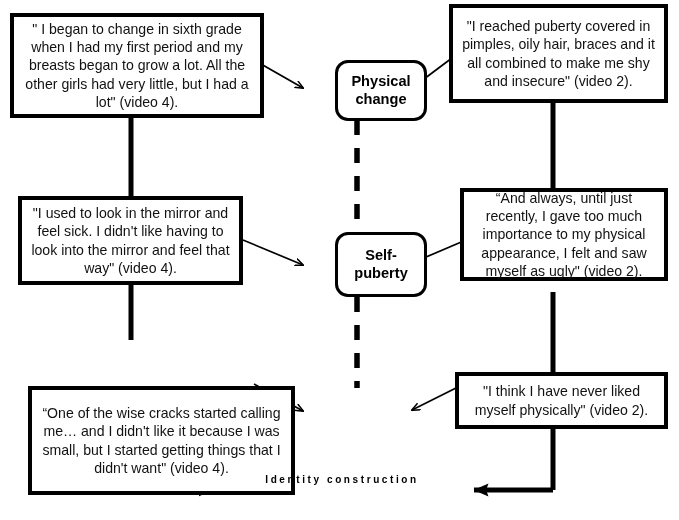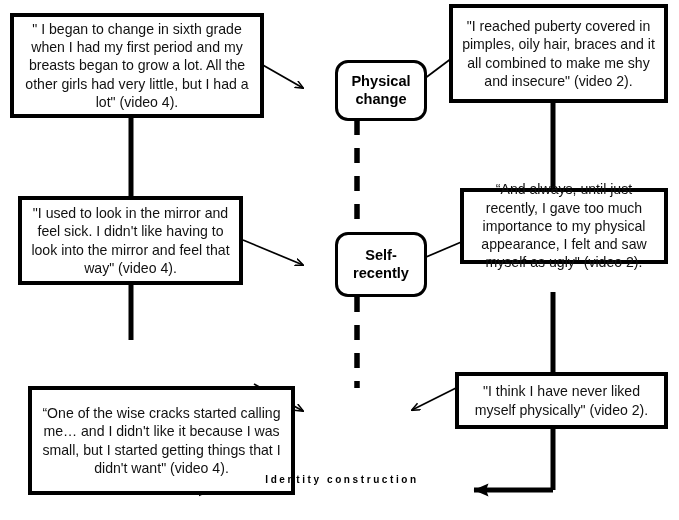--- a/index.html
+++ b/index.html
@@ -114,28 +114,28 @@
     <path d="M553,490 L474,490" stroke="#000000" stroke-width="5" fill="none" marker-end="url(#fat-arrow-right)"></path>
   </svg>
 
   <div class="quote-box" style="left:10px; top:13px; width:254px; height:105px;">" I began to change in sixth grade when I had my first period and my breasts began to grow a lot. All the other girls had very little, but I had a lot" (video 4).</div>
 
   <div class="quote-box" style="left:449px; top:4px; width:219px; height:99px;">"I reached puberty covered in pimples, oily hair, braces and it all combined to make me shy and insecure"
 (video 2).</div>
 
   <div class="quote-box" style="left:18px; top:196px; width:225px; height:89px;">"I used to look in the mirror and feel sick. I didn't like having to look into the mirror and feel that way" (video 4).</div>
 
-  <div class="quote-box" style="left:460px; top:188px; width:208px; height:76px;">“And always, until just recently, I gave too much importance to my physical appearance, I felt and saw myself as ugly" (video 2).</div>
+  <div class="quote-box" style="left:460px; top:188px; width:208px; height:93px;">“And always, until just recently, I gave too much importance to my physical appearance, I felt and saw myself as ugly" (video 2).</div>
 
   <div class="quote-box" style="left:28px; top:338px; width:267px; height:109px;margin-top:48px;">“One of the wise cracks started calling me… and I didn't like it because I was small, but I started getting things that I didn't want" (video 4).</div>
 
   <div class="quote-box" style="left:455px; top:372px; width:213px; height:57px;">"I think I have never liked myself physically" (video 2).</div>
 
   <div class="core-node" style="left:311px; top:60px; width:92px; height:61px; white-space:pre-line;">Physical
 change</div>
 
   <div class="core-node" style="left:311px; top:232px; width:92px; height:65px; white-space:pre-line;">Self-
-recently</div>
+puberty</div>
 
 
   <div id="axis-label">Identity construction</div>
 
 </div>
 
 </body></html>

